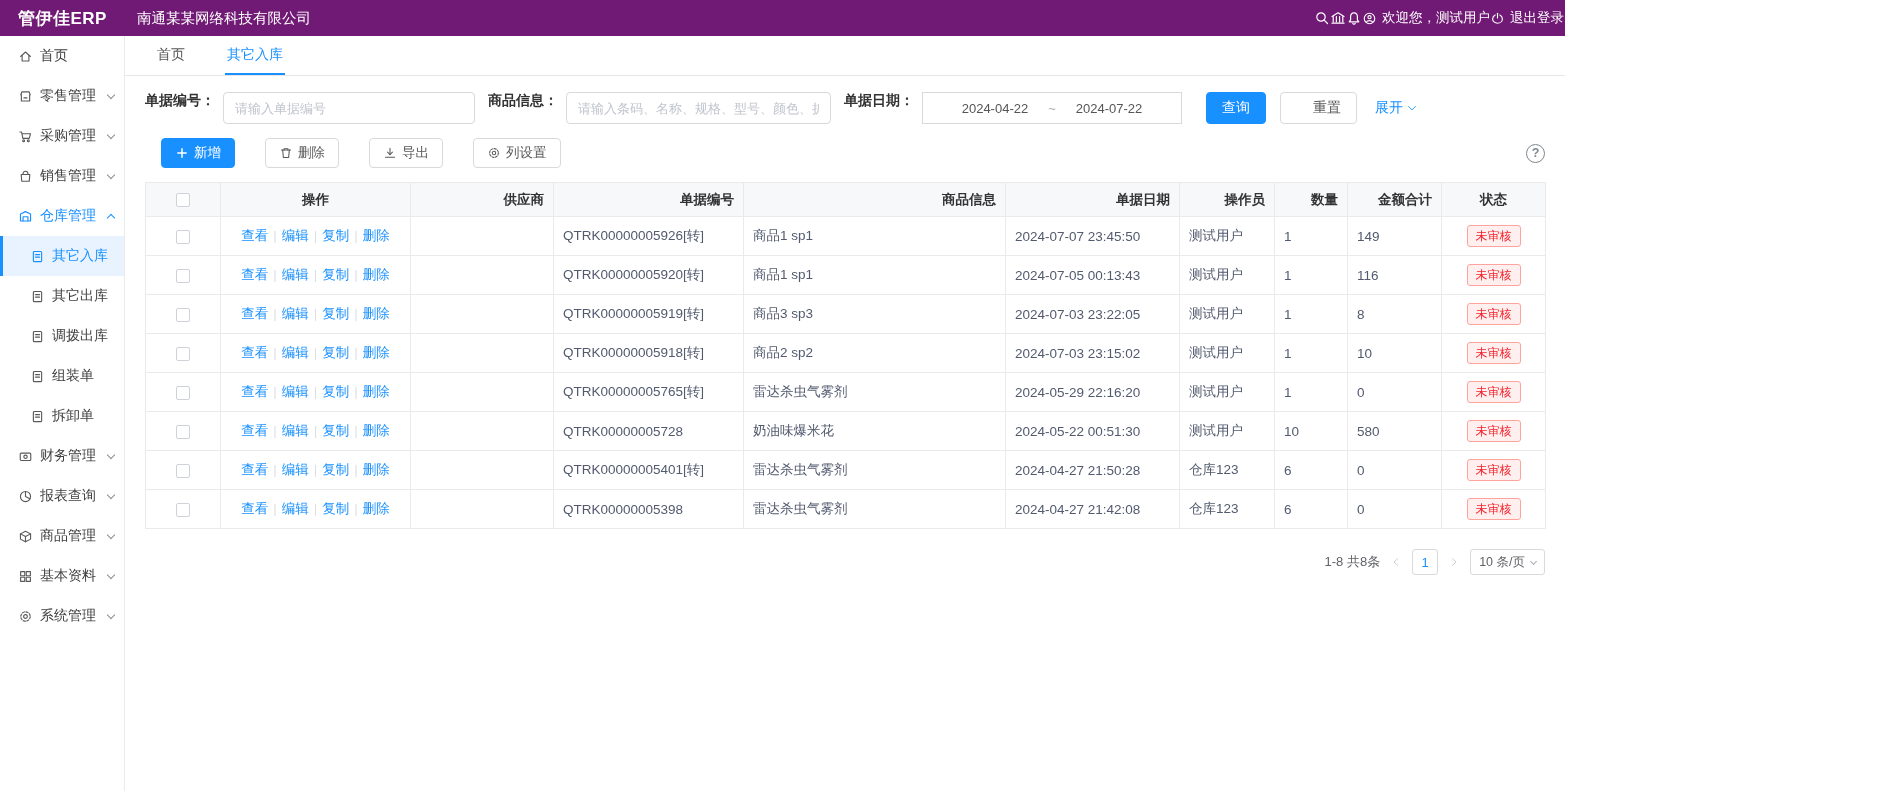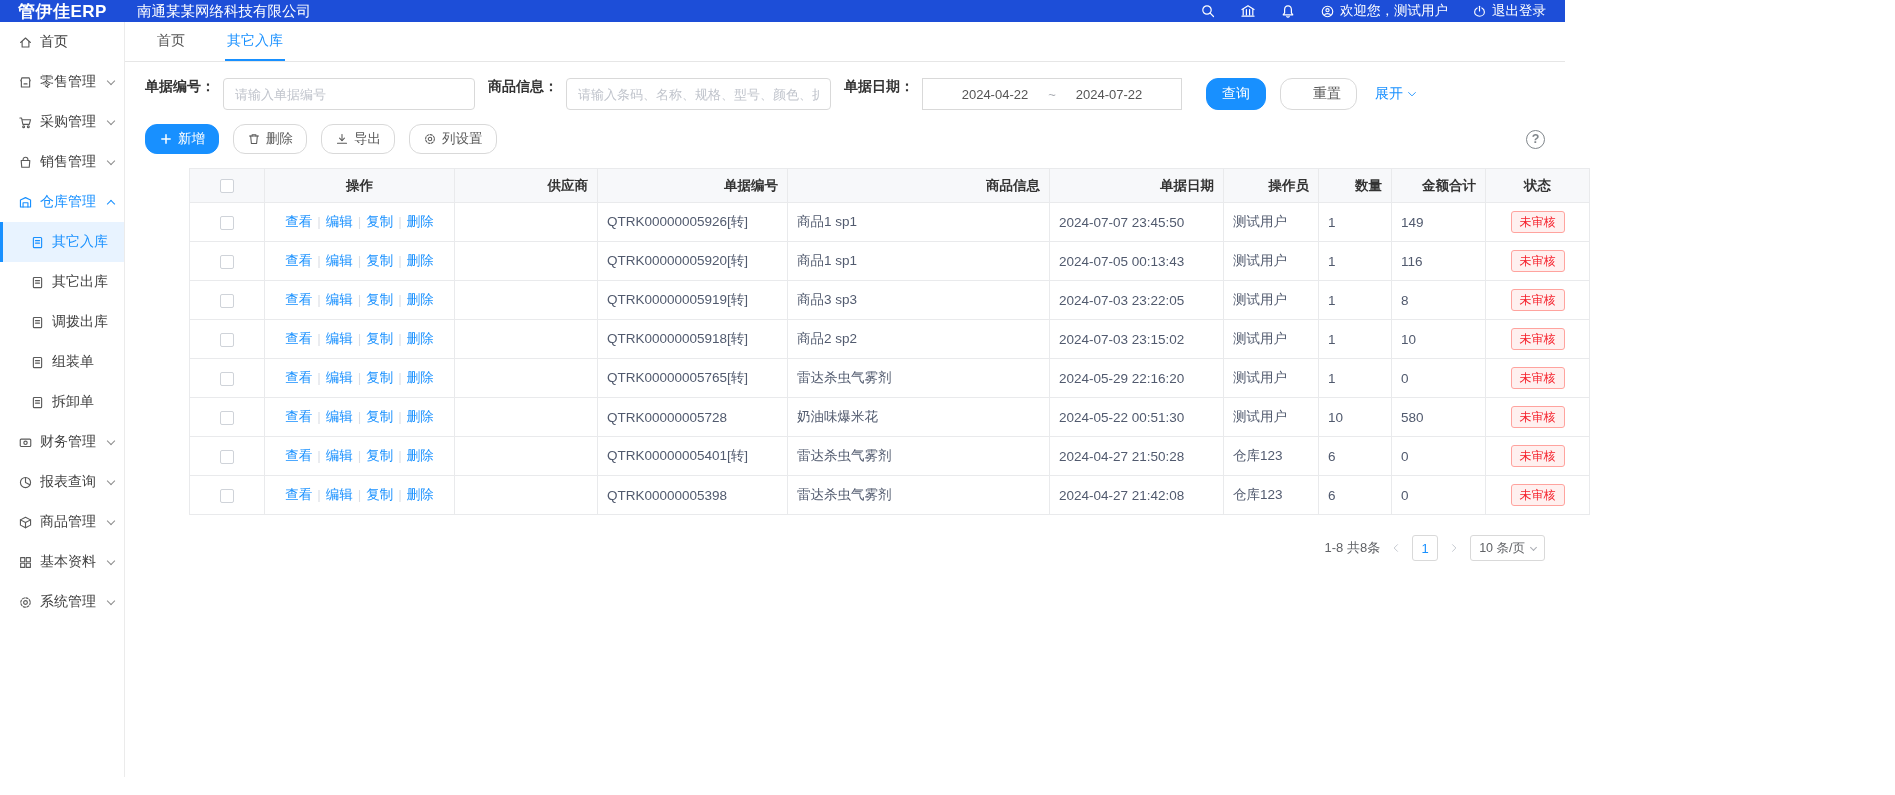--- a/index.html
+++ b/index.html
@@ -3,24 +3,24 @@
 <meta charset="utf-8">
 <style>
   * { box-sizing: border-box; margin: 0; padding: 0; }
   body {
     width: 1895px; height: 795px; margin: 0; background: #ffffff;
     font-family: "Liberation Sans", sans-serif; overflow: hidden;
   }
   .app { width: 1565px; height: 795px; background: #fff; }
 
   
-  .topbar { height: 22px; background: #1d4ed8; display: flex; align-items: center; color: #fff; }
+  .topbar { height: 36px; background: #701a75; display: flex; align-items: center; color: #fff; }
   .logo { width: 125px; flex-shrink: 0; padding-left: 18px; font-size: 17px; font-weight: bold; letter-spacing: .5px; white-space: nowrap; }
   .company { margin-left: 12px; font-size: 14.5px; }
-  .topbar-right { margin-left: auto; display: flex; align-items: center; gap: 24px; padding-right: 19px; font-size: 13.5px; }
+  .topbar-right { margin-left: auto; display: flex; align-items: center; padding-right: 1px; font-size: 13.5px; }
   .tb-icon { display: flex; cursor: pointer; }
   .tb-icon svg { width: 16px; height: 16px; }
   .tb-group { display: flex; align-items: center; gap: 5px; cursor: pointer; white-space: nowrap; }
   .tb-group svg { width: 15px; height: 15px; }
 
   
   .body-row { display: flex; height: 755px; }
   .sidebar { width: 125px; flex-shrink: 0; border-right: 1px solid #ebebeb; background: #fff; }
   .main { flex: 1; min-width: 0; }
 
@@ -48,37 +48,37 @@
   
   .filters { display: flex; align-items: center; padding: 16px 20px 0; }
   .f-group { display: flex; }
   .f-group + .f-group { margin-left: 13px; }
   .f-label { font-size: 14px; font-weight: 600; color: #333; white-space: nowrap; }
   .inp { height: 32px; border: 1px solid #d9d9d9; border-radius: 4px; padding: 0 11px; font-size: 13px; color: #333; outline: none; background: #fff; font-family: inherit; }
   .inp::placeholder { color: #c0c4cc; }
   .inp-bill { width: 252px; margin-left: 8px; }
   .inp-product { width: 265px; margin-left: 8px; }
   .date-range { width: 260px; height: 32px; margin-left: 8px; border: 1px solid #d9d9d9; border-radius: 0; display: flex; align-items: center; justify-content: center; gap: 20px; font-size: 13px; color: #555; cursor: pointer; }
-  .btn { height: 32px; border-radius: 12px; font-size: 14px; padding: 0 15px; cursor: pointer; font-family: inherit; display: inline-flex; align-items: center; gap: 5px; }
+  .btn { height: 32px; border-radius: 4px; font-size: 14px; padding: 0 15px; cursor: pointer; font-family: inherit; display: inline-flex; align-items: center; gap: 5px; }
   .btn-primary { background: #1890ff; border: 1px solid #1890ff; color: #fff; }
   .btn-default { background: #fff; border: 1px solid #d9d9d9; color: #595959; padding-left: 32px; }
   .btn-search { margin-left: 24px; }
   .btn-reset { margin-left: 14px; }
   .expand { margin-left: 18px; color: #1890ff; font-size: 14px; display: flex; align-items: center; gap: 3px; cursor: pointer; white-space: nowrap; }
   .expand svg { width: 12px; height: 12px; }
 
   
   .toolbar { display: flex; align-items: center; padding: 14px 20px 0; gap: 14px; }
-  .toolbar .btn { height: 30px; padding: 0 13px; font-size: 13.5px; }
+  .toolbar .btn { height: 30px; padding: 0 13px; font-size: 13.5px; margin-left: 16px; }
   .toolbar .btn svg { width: 14px; height: 14px; }
   .help { margin-left: auto; width: 19px; height: 19px; border-radius: 50%; border: 1.5px solid #80868b; color: #80868b; font-size: 12.5px; font-weight: bold; display: flex; align-items: center; justify-content: center; cursor: pointer; }
 
   
   .table-wrap { padding: 14px 20px 0; }
-  table.grid { width: 1400px; border-collapse: collapse; table-layout: fixed; margin-left: 44px; }
+  table.grid { width: 1400px; border-collapse: collapse; table-layout: fixed; }
   .grid th, .grid td { border: 1px solid #e9eaec; overflow: hidden; white-space: nowrap; }
   .grid thead th { height: 34px; background: #f7f8fa; font-size: 13.5px; font-weight: 600; color: #333; padding: 0 9px; text-align: right; }
   .grid thead th.center, .grid td.center { text-align: center; }
   .grid tbody td { height: 39px; font-size: 13.5px; color: #515a6e; padding: 0 9px; background: #fff; }
   .col-check { text-align: center !important; padding: 0 !important; }
   .cbx { display: inline-block; width: 14px; height: 14px; border: 1px solid #cfd3d9; border-radius: 2px; background: #fff; vertical-align: middle; cursor: pointer; }
   .col-act { text-align: center !important; }
   .act-link { color: #1890ff; cursor: pointer; }
   .sep { color: #dcdfe6; margin: 0 5px; }
   .badge { display: inline-block; padding: 2px 8px; font-size: 12px; color: #f5222d; background: #fff0ef; border: 1px solid #ffa39e; border-radius: 3px; line-height: 1.4; }

